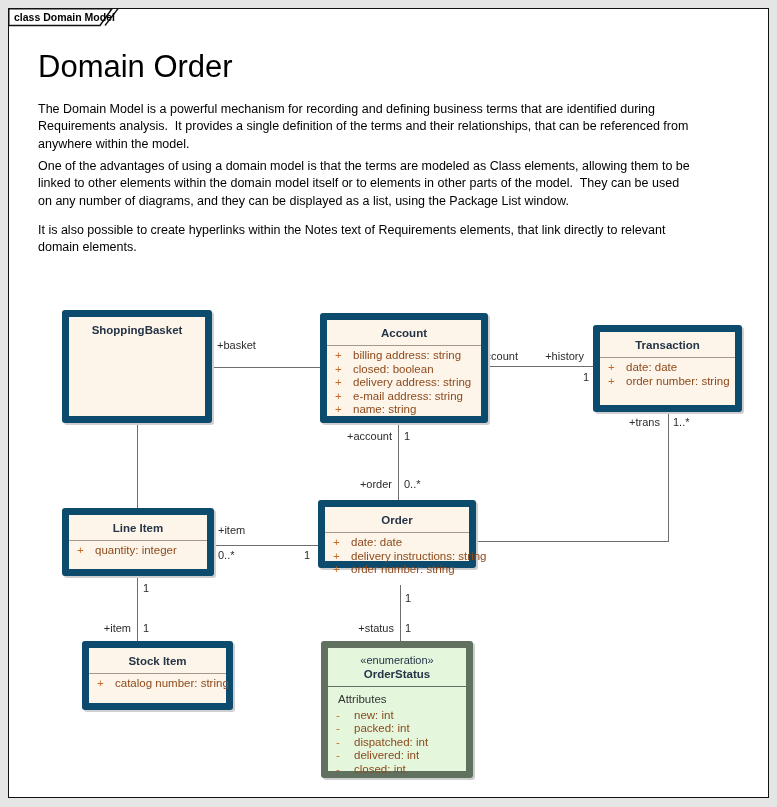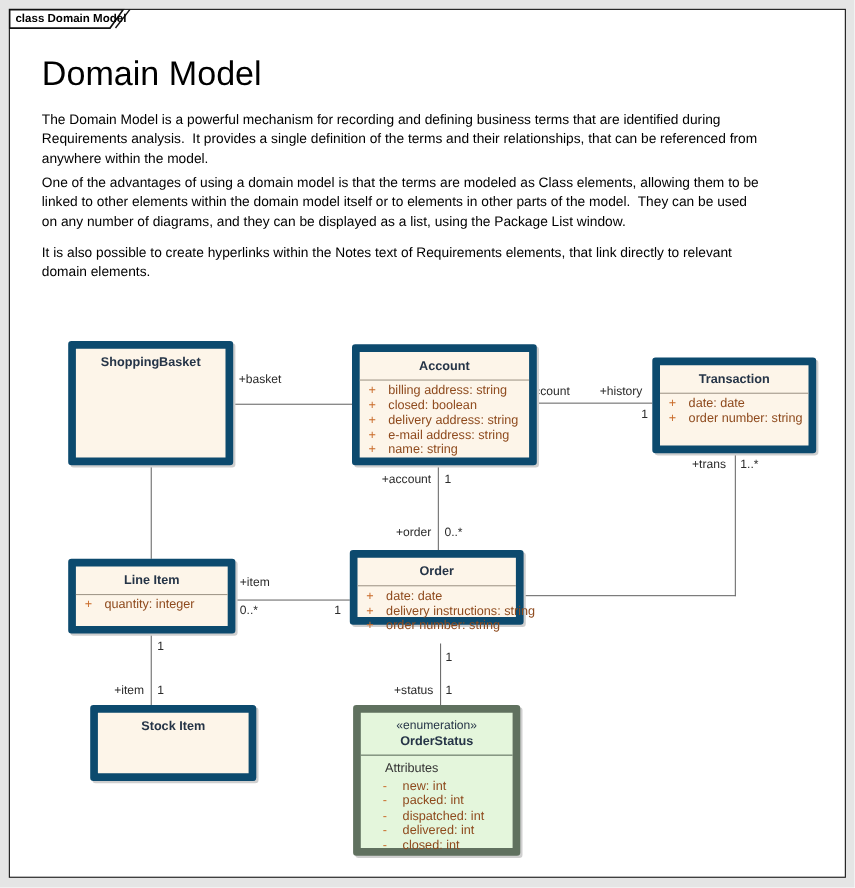--- a/index.html
+++ b/index.html
@@ -20,21 +20,21 @@
   .para1{top:101px;} .para2{top:158px;} .para3{top:222px;}
 
   
   .uml-class{position:absolute;background:#FDF5E9;border:7px solid #0c4a6e;border-radius:3px;
              box-shadow:2px 2px 0 #CFCFCF;box-sizing:border-box;}
   .uml-class.enum{background:#E4F6DC;border-color:#60715F;}
   .cls-title{text-align:center;padding:6px 2px 5px;}
   .cls-name{font-weight:bold;font-size:11.5px;line-height:14px;color:#253447;}
   .stereo{font-size:11px;line-height:13px;color:#253447;}
   .attrs{border-top:1px solid #A39A8C;padding-top:3px;}
-  .uml-class.enum .attrs{border-top-color:#60715F;padding-top:6px;padding-left:12px;}
+  .uml-class.enum .attrs{border-top-color:#60715F;padding-top:6px;}
   .attrs-header{font-size:11.5px;line-height:13.5px;color:#333;padding-left:10px;margin-bottom:2px;}
   .attr-row{font-size:11.5px;line-height:13.5px;color:#8E4A1D;padding:0 4px 0 8px;white-space:nowrap;}
   .attr-prefix{display:inline-block;width:18px;color:#C96A28;}
 
   
   .connector{position:absolute;background:#6E6E6E;}
   .conn-label{position:absolute;font-size:11px;line-height:13px;color:#2B2B2B;white-space:nowrap;}
 </style>
 </head>
 <body>
@@ -42,21 +42,21 @@
 <div id="app">
 
   <div class="frame"></div>
 
   <svg class="frame-tab-svg" width="130" height="22">
     <polygon points="0.75,0.75 104,0.75 92,17.5 0.75,17.5" fill="#ffffff" stroke="#111111" stroke-width="1.5"></polygon>
     <line x1="97" y1="17.5" x2="110" y2="0.75" stroke="#111111" stroke-width="1.3"></line>
   </svg>
   <div class="frame-tab-label">class Domain Model</div>
 
-  <div class="page-title">Domain Model</div>
+  <div class="page-title">Domain Order</div>
 
   <div class="para para1">The Domain Model is a powerful mechanism for recording and defining business terms that are identified during
 Requirements analysis.  It provides a single definition of the terms and their relationships, that can be referenced from
 anywhere within the model.</div>
   <div class="para para3">It is also possible to create hyperlinks within the Notes text of Requirements elements, that link directly to relevant
 domain elements.</div>
   <div class="para para2">One of the advantages of using a domain model is that the terms are modeled as Class elements, allowing them to be
 linked to other elements within the domain model itself or to elements in other parts of the model.  They can be used
 on any number of diagrams, and they can be displayed as a list, using the Package List window.</div>
 
@@ -131,20 +131,23 @@
           <div class="cls-name">Line Item</div>
         </div>
         <div class="attrs">
           <div class="attr-row"><span class="attr-prefix">+</span><span>quantity: integer</span></div>
         </div>
       </div>
       <div class="uml-class" style="left: 62px; top: 641px; width: 151px; height: 69px; margin-left: 20px;">
         <div class="cls-title">
           <div class="cls-name">Stock Item</div>
         </div>
+        <div class="attrs">
+          <div class="attr-row"><span class="attr-prefix">+</span><span>catalog number: string</span></div>
+        </div>
       </div>
       <div class="uml-class enum" style="left: 321px; top: 641px; width: 152px; height: 137px;">
         <div class="cls-title">
           <div class="stereo">«enumeration»</div>
           <div class="cls-name">OrderStatus</div>
         </div>
         <div class="attrs">
           <div class="attrs-header">Attributes</div>
           <div class="attr-row"><span class="attr-prefix">-</span><span>new: int</span></div>
           <div class="attr-row"><span class="attr-prefix">-</span><span>packed: int</span></div>

